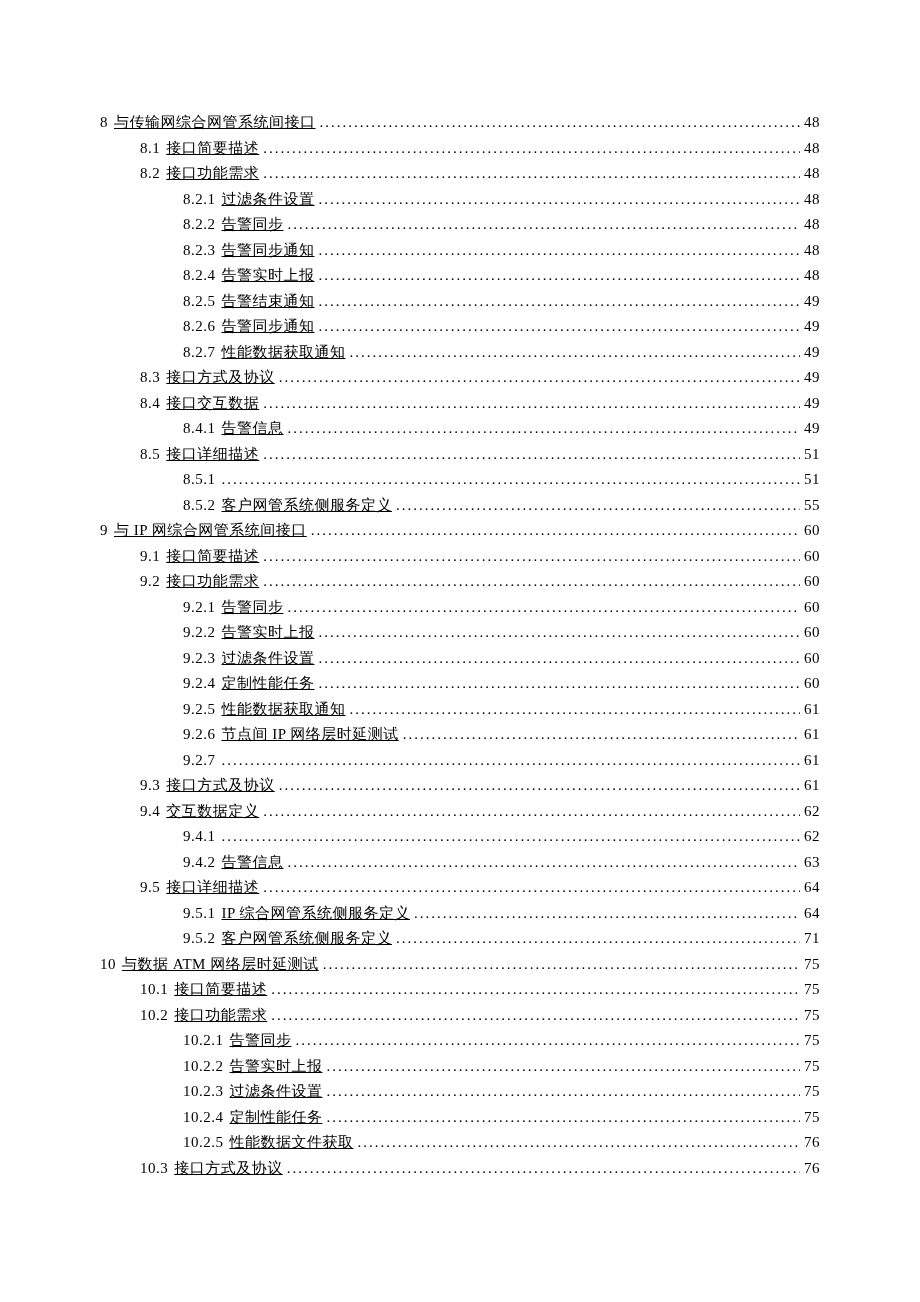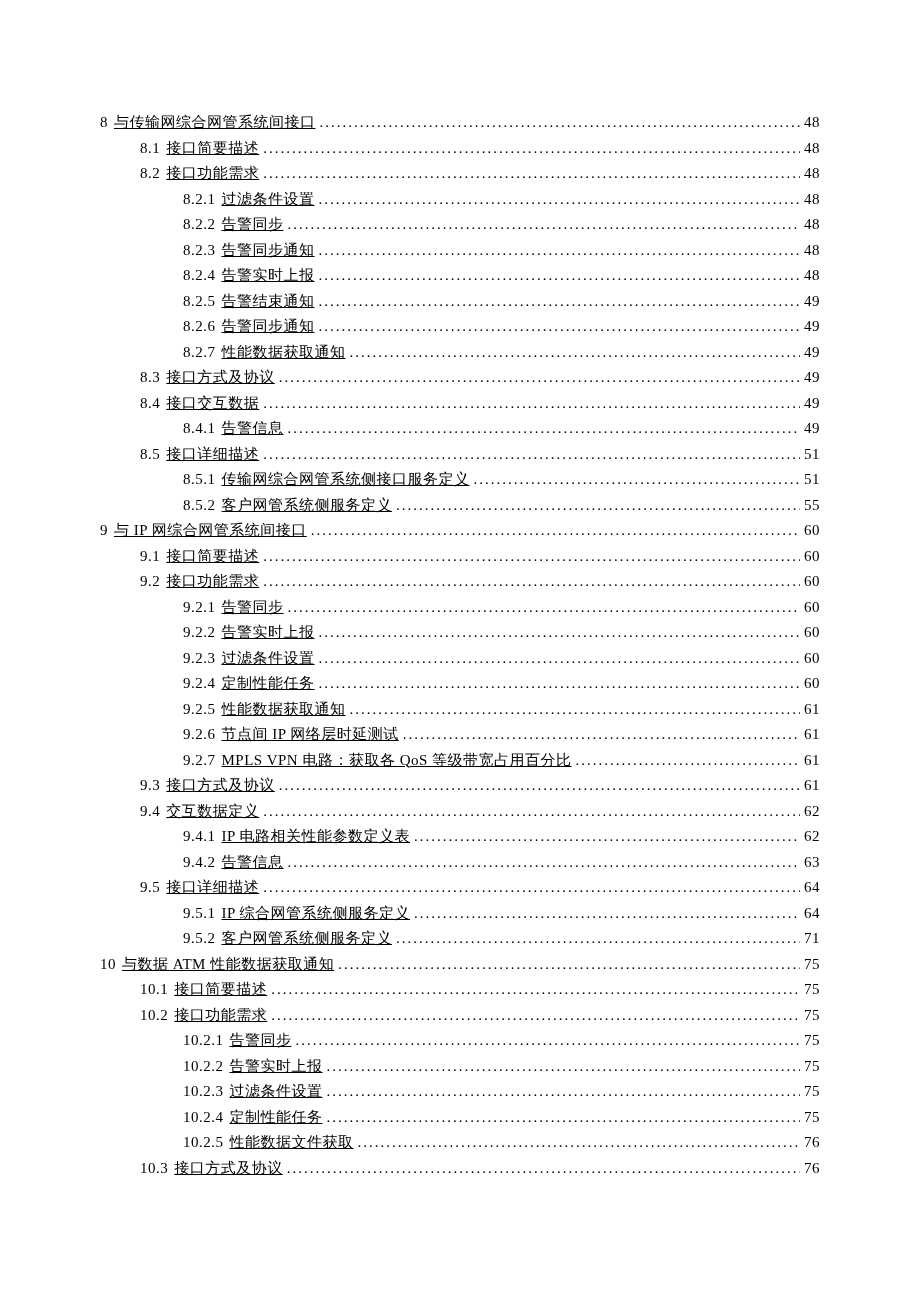--- a/index.html
+++ b/index.html
@@ -134,21 +134,20 @@
         <span class="toc-page">49</span>
       </div>
       <div class="toc-line lvl-1">
         <span class="toc-num">8.5</span>
         <span class="toc-title">接口详细描述 </span>
         <span class="toc-dots"></span>
         <span class="toc-page">51</span>
       </div>
       <div class="toc-line lvl-2">
         <span class="toc-num">8.5.1</span>
-        <span class="toc-title">传输网综合网管系统侧接口服务定义</span>
         <span class="toc-dots"></span>
         <span class="toc-page">51</span>
       </div>
       <div class="toc-line lvl-2">
         <span class="toc-num">8.5.2</span>
         <span class="toc-title">客户网管系统侧服务定义</span>
         <span class="toc-dots"></span>
         <span class="toc-page">55</span>
       </div>
       <div class="toc-line lvl-0">
@@ -200,39 +199,37 @@
         <span class="toc-page">61</span>
       </div>
       <div class="toc-line lvl-2">
         <span class="toc-num">9.2.6</span>
         <span class="toc-title">节点间 IP 网络层时延测试</span>
         <span class="toc-dots"></span>
         <span class="toc-page">61</span>
       </div>
       <div class="toc-line lvl-2">
         <span class="toc-num">9.2.7</span>
-        <span class="toc-title">MPLS VPN 电路：获取各 QoS 等级带宽占用百分比</span>
         <span class="toc-dots"></span>
         <span class="toc-page">61</span>
       </div>
       <div class="toc-line lvl-1">
         <span class="toc-num">9.3</span>
         <span class="toc-title">接口方式及协议 </span>
         <span class="toc-dots"></span>
         <span class="toc-page">61</span>
       </div>
       <div class="toc-line lvl-1">
         <span class="toc-num">9.4</span>
         <span class="toc-title">交互数据定义 </span>
         <span class="toc-dots"></span>
         <span class="toc-page">62</span>
       </div>
       <div class="toc-line lvl-2">
         <span class="toc-num">9.4.1</span>
-        <span class="toc-title">IP 电路相关性能参数定义表</span>
         <span class="toc-dots"></span>
         <span class="toc-page">62</span>
       </div>
       <div class="toc-line lvl-2">
         <span class="toc-num">9.4.2</span>
         <span class="toc-title">告警信息</span>
         <span class="toc-dots"></span>
         <span class="toc-page">63</span>
       </div>
       <div class="toc-line lvl-1">
@@ -248,21 +245,21 @@
         <span class="toc-page">64</span>
       </div>
       <div class="toc-line lvl-2">
         <span class="toc-num">9.5.2</span>
         <span class="toc-title">客户网管系统侧服务定义</span>
         <span class="toc-dots"></span>
         <span class="toc-page">71</span>
       </div>
       <div class="toc-line lvl-0">
         <span class="toc-num">10</span>
-        <span class="toc-title">与数据 ATM 性能数据获取通知</span>
+        <span class="toc-title">与数据 ATM 网络层时延测试</span>
         <span class="toc-dots"></span>
         <span class="toc-page">75</span>
       </div>
       <div class="toc-line lvl-1">
         <span class="toc-num">10.1</span>
         <span class="toc-title">接口简要描述 </span>
         <span class="toc-dots"></span>
         <span class="toc-page">75</span>
       </div>
       <div class="toc-line lvl-1">

